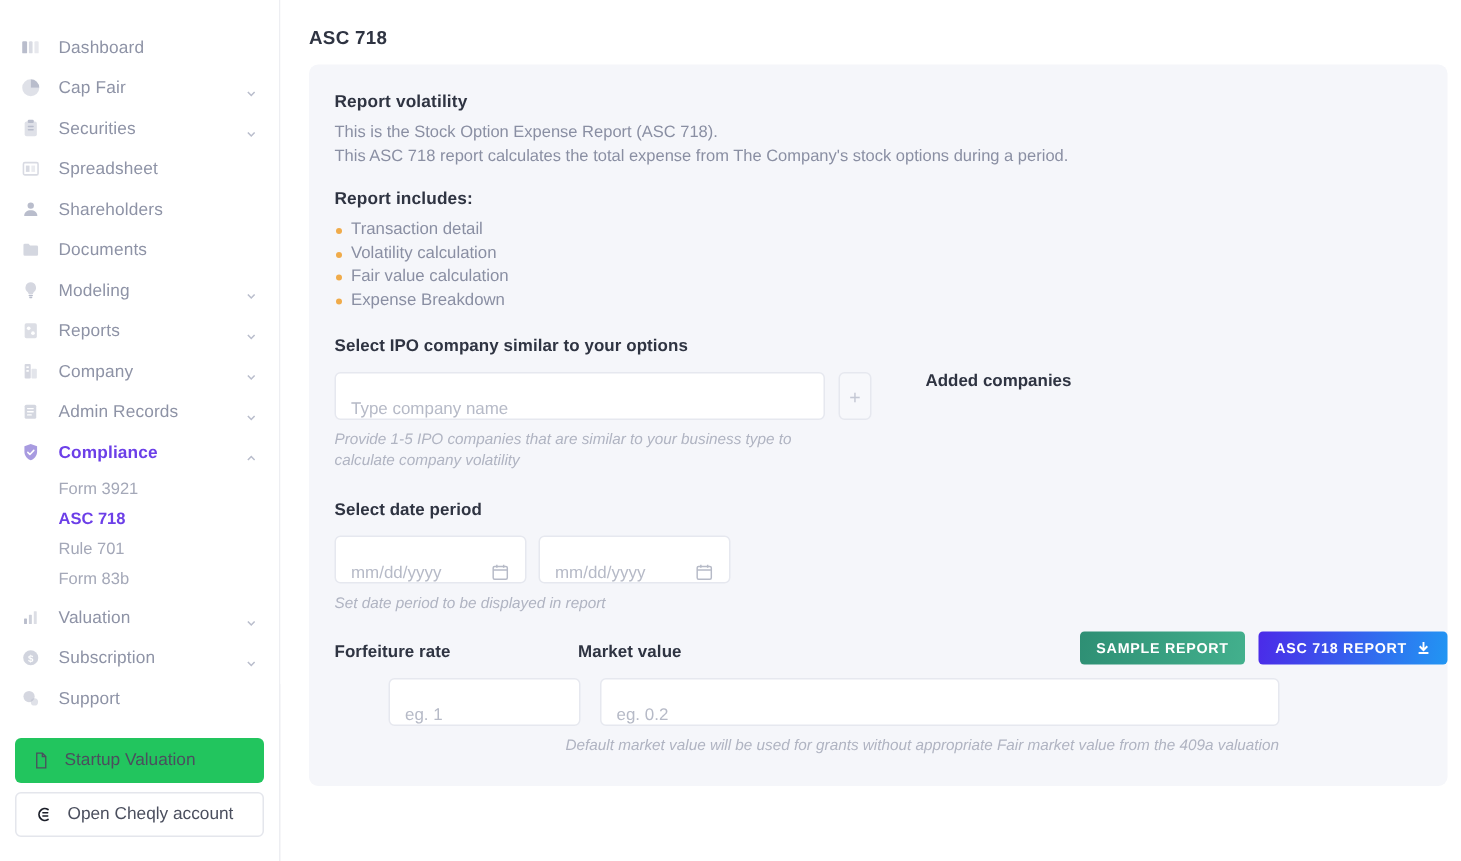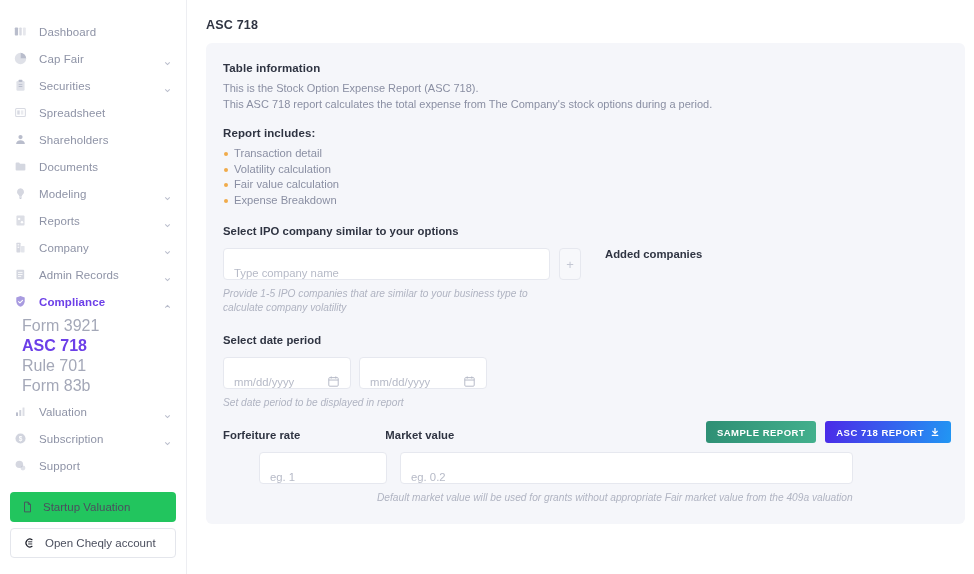--- a/index.html
+++ b/index.html
@@ -46,22 +46,22 @@
     width: 9px; height: 9px;
     color: #b9bdcc;
   }
   .nav-item.active .nav-label { color: #6c3fe8; font-weight: 600; }
   .nav-item.active .ico { color: #8c7ad6; }
 
   .subnav { padding: 1px 0 2px 0; }
   .sub-item {
     height: 20px;
     display: flex; align-items: center;
-    padding-left: 22px;
-    font-size: 16px;
+    padding-left: 39px;
+    font-size: 11px;
     color: #a4a8b8;
     cursor: pointer;
   }
   .sub-item.active { color: #6c3fe8; font-weight: 700; }
 
   .side-btn {
     margin: 6px 10px 0 10px;
     height: 30px;
     display: flex; align-items: center;
     border-radius: 4px;
@@ -164,21 +164,21 @@
     margin-left: 9px;
     background: #f7f8fb;
     border: 1px solid #e6e8ef;
     border-radius: 4px;
     display: flex; align-items: center; justify-content: center;
     color: #c4c8d4;
     font-size: 13px;
     cursor: pointer;
   }
   .added-col {
-    margin-left: 24px;
+    margin-left: 36px;
     align-self: flex-start;
   }
   .added-title {
     font-size: 11.3px;
     font-weight: 700;
     color: #2f3442;
   }
 
   .date-row { margin-top: 11px; display: flex; gap: 8px; }
   .date-inp {
@@ -200,21 +200,21 @@
   .mv-hint {
     font-size: 10.2px;
     color: #b0b4c2;
     font-style: italic;
     margin: 8px 0 0 154px;
   }
 
   
   .footer {
     position: absolute;
-    right: 31px;
+    right: 17px;
     bottom: 13px;
     display: flex;
     gap: 9px;
   }
   .btn {
     height: 22px;
     border-radius: 3px;
     display: flex;
     align-items: center;
     justify-content: center;
@@ -467,21 +467,21 @@
       <span>Open Cheqly account</span>
     </div>
   </aside>
 
   <main class="main">
 
     <div class="page-title">ASC 718</div>
 
     <section class="card">
 
-      <div class="sec-title">Table information</div>
+      <div class="sec-title">Report volatility</div>
       <div class="para">This is the Stock Option Expense Report (ASC 718).</div>
       <div class="para tight">This ASC 718 report calculates the total expense from The Company's stock options during a period.</div>
 
       <div class="sec-title includes-title">Report includes:</div>
       <ul class="includes">
         <li>Transaction detail</li>
         <li>Volatility calculation</li>
         <li>Fair value calculation</li>
         <li>Expense Breakdown</li>
       </ul>

